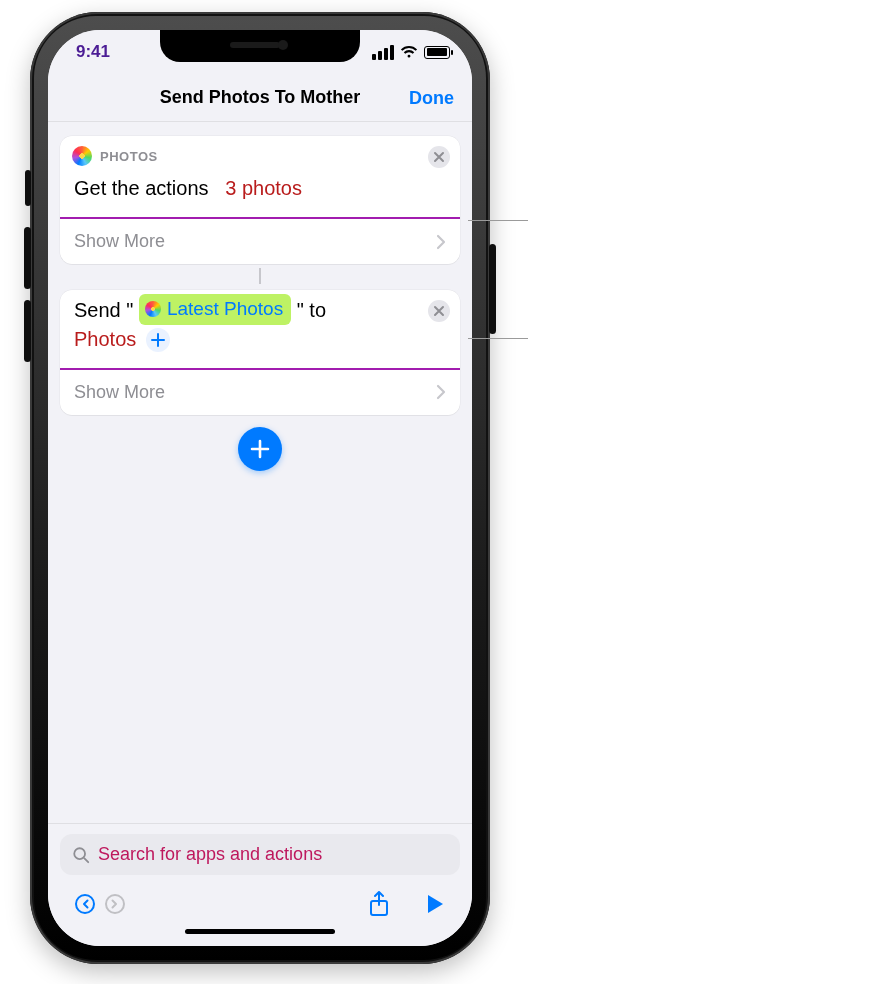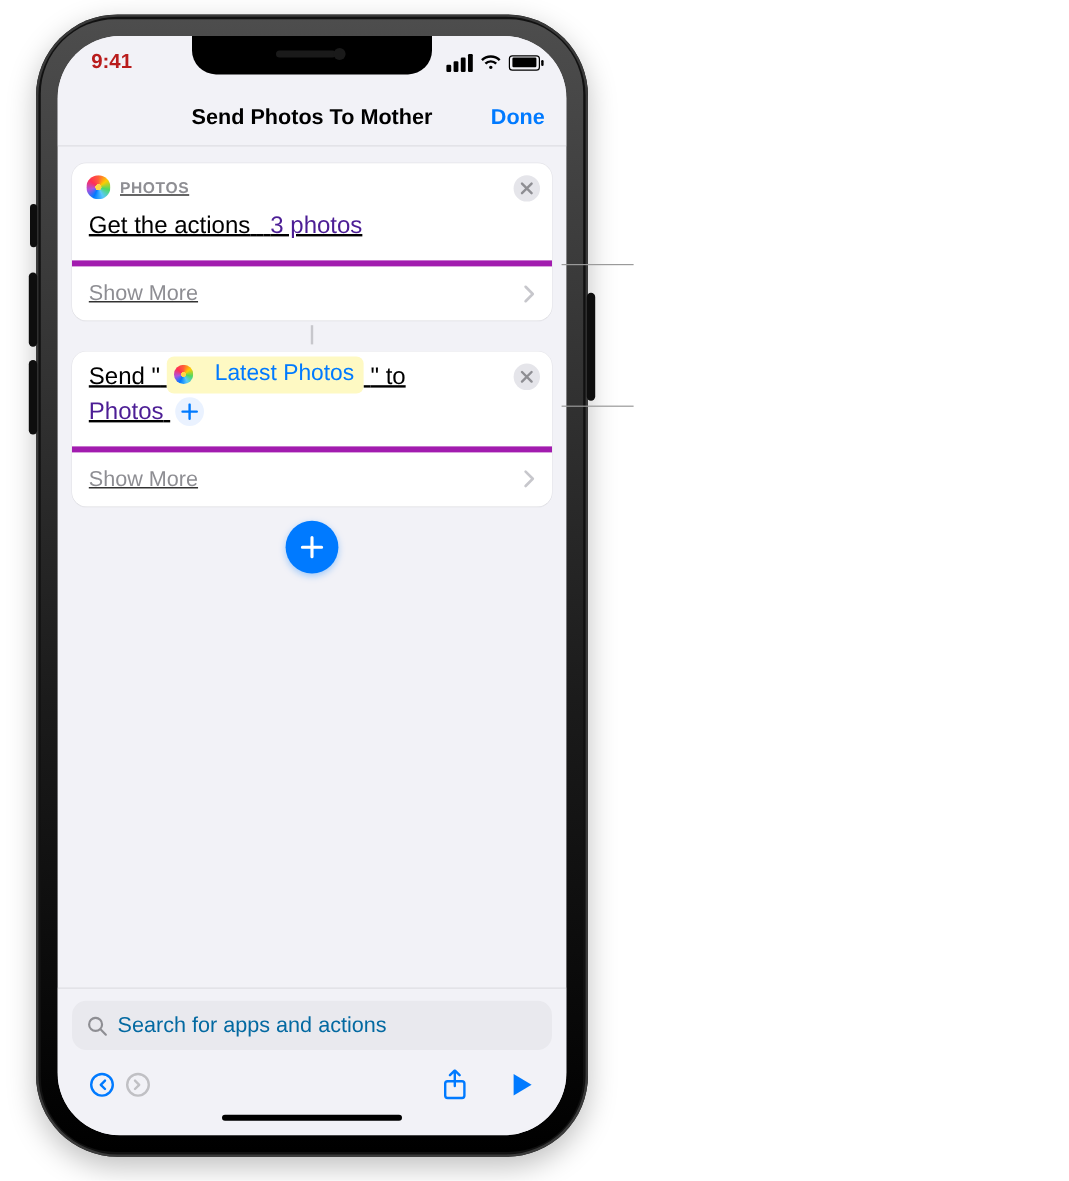--- a/index.html
+++ b/index.html
@@ -67,21 +67,21 @@
   }
 
   
   .statusbar {
     position: relative;
     height: 44px;
     display: flex; align-items: center; justify-content: space-between;
     padding: 0 22px 0 28px;
     font-weight: 600;
     font-size: 17px;
-    color: #b91c1c;
+    color: #4c1d95;
     z-index: 10;
     background: #f2f2f7;
   }
   .status-right { display:flex; align-items:center; gap:6px; }
   .sig-bars { display:flex; align-items:flex-end; gap:2px; }
   .sig-bars span { width:4px; background:#000; border-radius:1px; display:block; }
   .sig-bars span:nth-child(1){height:6px;}
   .sig-bars span:nth-child(2){height:9px;}
   .sig-bars span:nth-child(3){height:12px;}
   .sig-bars span:nth-child(4){height:15px;}
@@ -105,21 +105,20 @@
   .nav-done {
     position:absolute; right:18px; top:50%; transform:translateY(-50%);
     color:#007aff; font-size:18px; font-weight:600;margin-left:16px;
   }
 
   
   .content {
     padding: 14px 12px 0 12px;
     height: calc(100% - 44px - 48px - 100px);
     overflow: hidden;
-    text-decoration: underline;
   }
 
   .card {
     background:#fff;
     border-radius:12px;
     box-shadow: 0 1px 0 rgba(0,0,0,.04), 0 0 0 .5px rgba(0,0,0,.06);
     margin-bottom: 10px;
     position: relative;
   }
   .card-head {
@@ -145,40 +144,40 @@
     width:22px; height:22px; border-radius:50%;
     background:#e5e5ea; color:#8e8e93;
     display:flex; align-items:center; justify-content:center;
     font-size:14px; line-height:1;
   }
   .card-body {
     padding: 4px 14px 14px 14px;
     font-size:20px; color:#000;
     line-height:1.45;
   }
-  .param { color:#4c1d95; }
+  .param { color:#b91c1c; }
   .token {
-    display:inline-flex; align-items:center; gap:18px;
-    background:#fef9c3; color:#007aff;
+    display:inline-flex; align-items:center; gap:6px;
+    background:#bef264; color:#007aff;
     padding:1px 8px 2px 6px; border-radius:6px;
     font-size:19px;
   }
   .token .mini-photos{
     width:16px;height:16px;border-radius:50%;
     background: radial-gradient(circle at 50% 50%, #ffd54a 0 18%, transparent 19%),
       conic-gradient(#ff5e3a,#ffcc00,#4cd964,#5ac8fa,#007aff,#af52de,#ff2d55,#ff5e3a);
   }
   .add-chip {
     display:inline-flex; align-items:center; justify-content:center;
     width:24px;height:24px;border-radius:50%;
     background:#eaf2ff; color:#007aff; font-weight:600; font-size:18px;
     vertical-align:middle; margin-left:4px;
   }
   .card-foot {
-    border-top:5px solid #a21caf;
+    border-top:2px solid #a21caf;
     padding:12px 14px;
     display:flex; align-items:center; justify-content:space-between;
     color:#8e8e93; font-size:18px;
   }
   .chevron { color:#c7c7cc; font-size:18px; }
 
   .connector {
     width:2px; height:16px; background:#c7c7cc;
     margin: -6px auto 6px auto;
   }
@@ -195,21 +194,21 @@
   
   .bottom {
     position:absolute; left:0; right:0; bottom:0;
     padding: 10px 12px 12px 12px;
     background:#f2f2f7;
     border-top:.5px solid rgba(0,0,0,.08);
   }
   .searchbar {
     background:#e9e9ee; border-radius:12px;
     display:flex; align-items:center; gap:8px;
-    padding:10px 12px; color:#0369a1; font-size:18px;
+    padding:10px 12px; color:#be185d; font-size:18px;
   }
   .toolbar {
     display:flex; align-items:center; justify-content:space-between;
     padding: 14px 10px 2px 10px;
   }
   .tbtn { color:#007aff; width:30px; height:30px; display:flex;align-items:center;justify-content:center; }
   .tbtn.disabled { color:#c0c0c4; }
   .home-indicator {
     width:150px; height:5px; background:#000; border-radius:3px;
     margin: 8px auto 0 auto;

